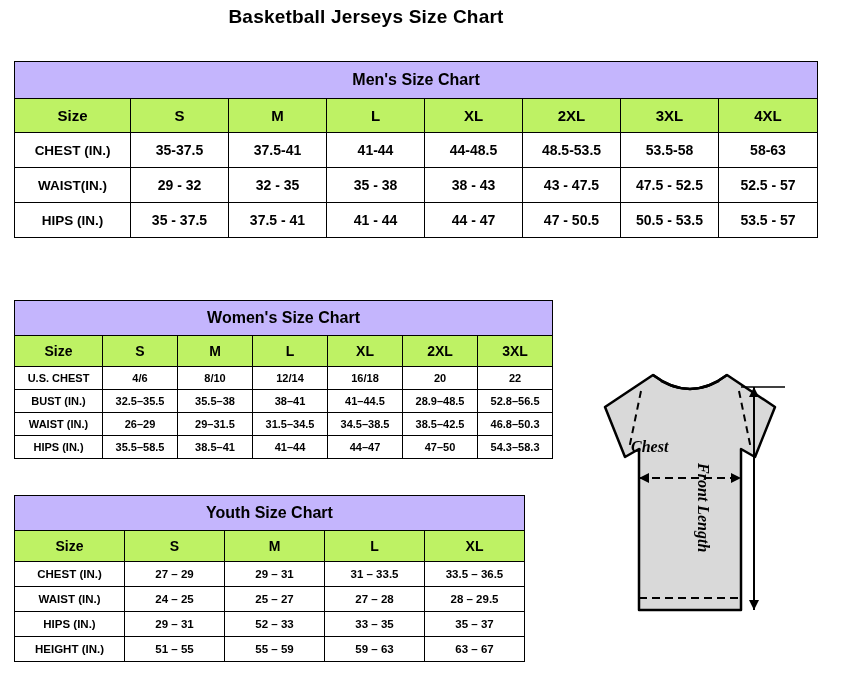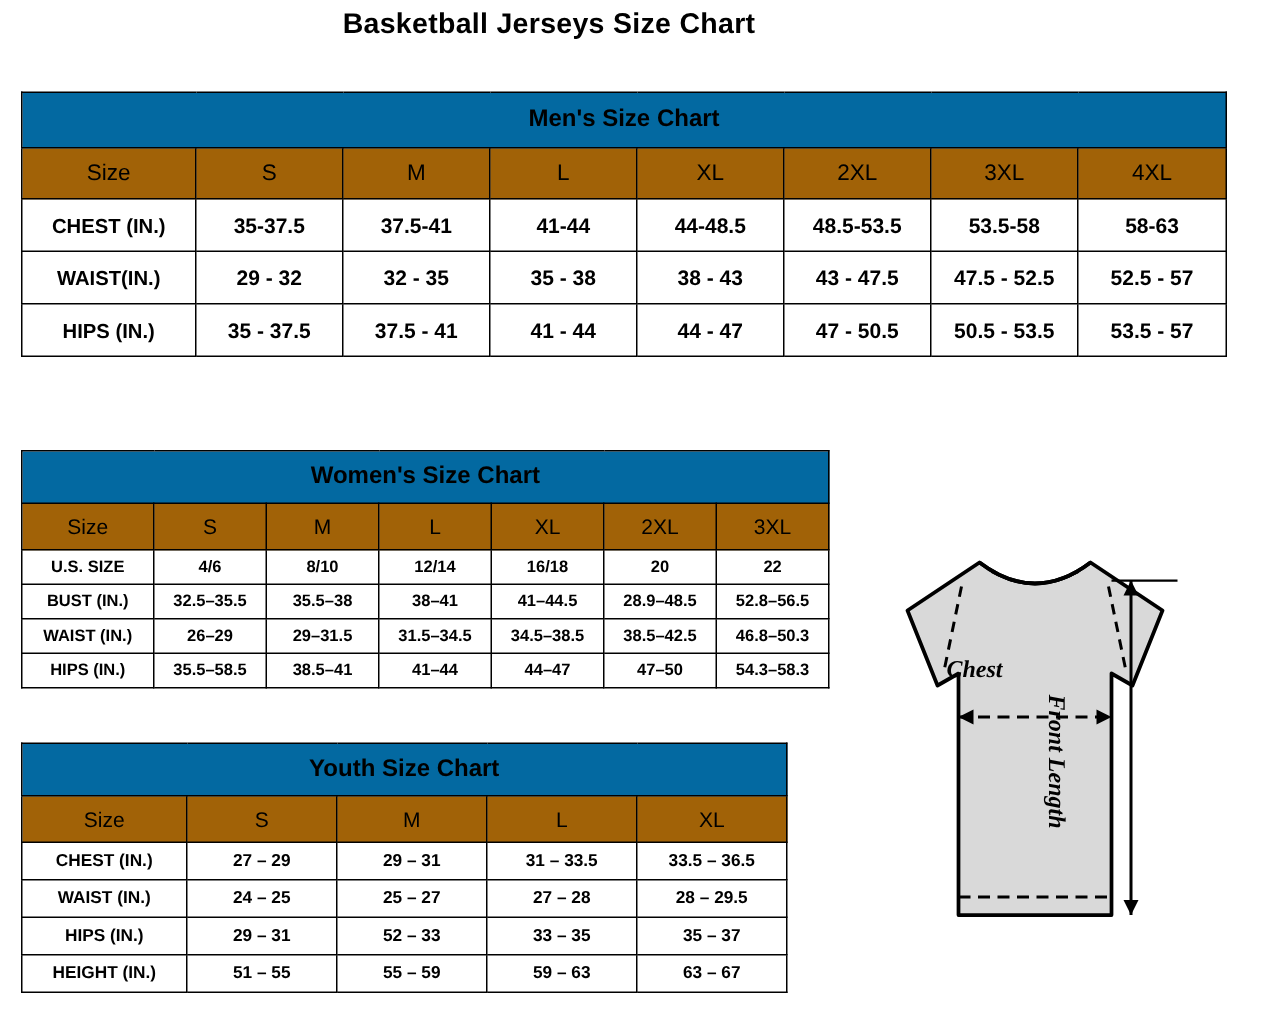--- a/index.html
+++ b/index.html
@@ -31,29 +31,29 @@
     table-layout: fixed;
   }
   table td, table th {
     border: 1px solid #000000;
     text-align: center;
     vertical-align: middle;
     font-weight: bold;
     background: #ffffff;
   }
   .chart-title td {
-    background: #0369a1;
+    background: #c4b5fd;
     font-size: 16px;
     font-weight: bold;
     padding: 8px 0;
   }
   .hdr td {
-    background: #a16207;
+    background: #bef264;
     font-size: 14px;
-    font-weight: normal;
+    font-weight: bold;
     padding: 7px 0;
   }
 
   
   #mens-chart {
     position: absolute;
     left: 14px;
     top: 61px;
     width: 803px;
   }
@@ -197,21 +197,21 @@
     <tr class="hdr">
       <td>Size</td>
       <td>S</td>
       <td>M</td>
       <td>L</td>
       <td>XL</td>
       <td>2XL</td>
       <td>3XL</td>
     </tr>
     <tr>
-      <td class="rowlab">U.S.  SIZE</td>
+      <td class="rowlab">U.S.  CHEST</td>
       <td>4/6</td>
       <td>8/10</td>
       <td>12/14</td>
       <td>16/18</td>
       <td>20</td>
       <td>22</td>
     </tr>
     <tr>
       <td class="rowlab">BUST  (IN.)</td>
       <td>32.5–35.5</td>

